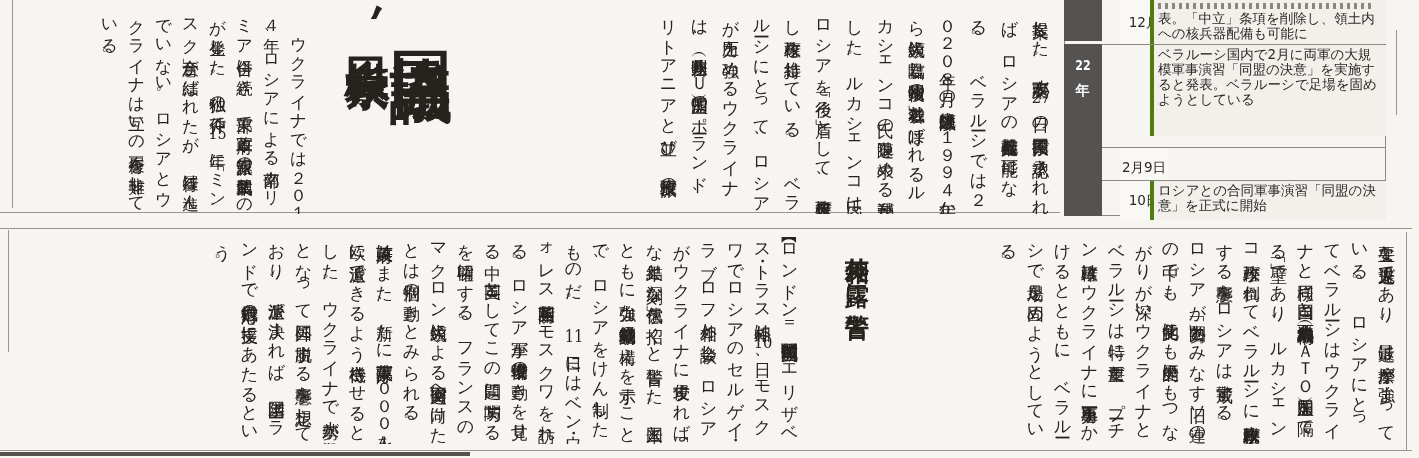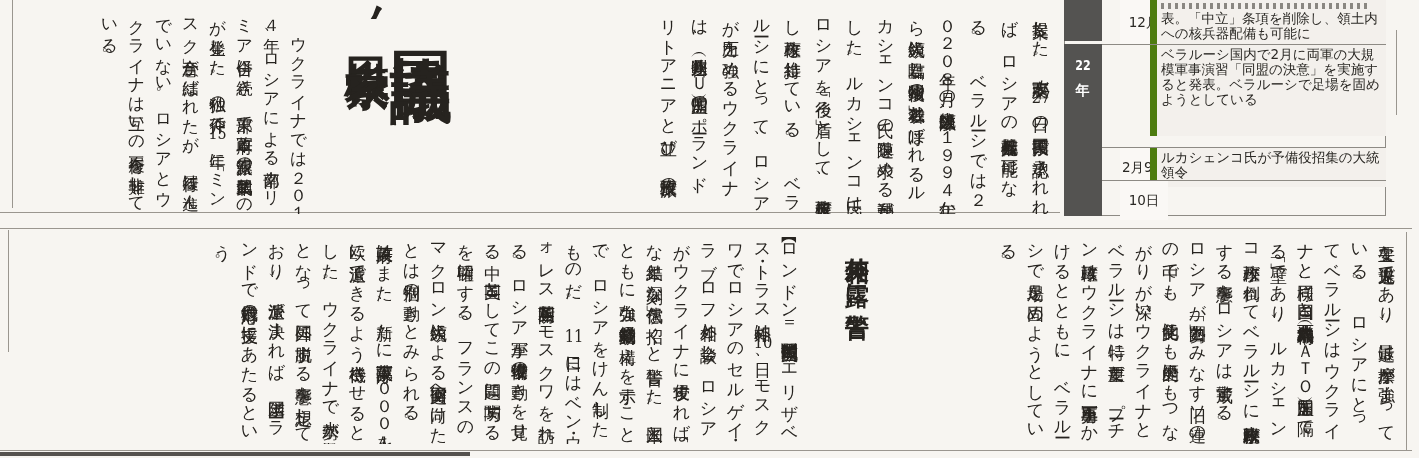--- a/index.html
+++ b/index.html
@@ -33,21 +33,21 @@
   .t-year{position:absolute;left:11px;top:58px;writing-mode:vertical-rl;text-orientation:upright;
           color:#ffffff;font-weight:700;font-size:14px;letter-spacing:1px;}
   .t-row{position:absolute;left:38px;width:284px;box-sizing:border-box;border-top:1px solid #8d8a84;}
   .t-row.r1{top:0;height:44px;border-top:none;}
   .t-row.r2{top:44px;height:92px;}
   .t-row.r3{top:147px;height:40px;}
   .t-row.r4{top:180px;height:40px;}
   .t-date{position:absolute;left:0;top:0;bottom:0;width:48px;background:#faf8f5;
           display:flex;align-items:center;justify-content:center;text-align:left;margin-left:18px;}
   .t-text{position:absolute;left:48px;top:0;bottom:0;right:0;background:#f3f0ec;
-          border-left:7px solid #4d7c0f;padding:2px 4px;box-sizing:border-box;}
+          border-left:4px solid #4d7c0f;padding:2px 4px;box-sizing:border-box;}
   .clip-strip{height:6px;width:95%;margin:1px 0 2px 0;
           background:repeating-linear-gradient(90deg,#8a8781 0 3px,transparent 3px 7px);}
 </style>
 </head>
 <body>
 
 <div class="page">
 
   <div class="rule" style="left:12px;top:0;width:1px;height:208px;"></div>
   <div class="rule" style="left:8px;top:230px;width:1px;height:122px;"></div>
@@ -79,24 +79,24 @@
       <div class="t-text">
         <div class="clip-strip"></div>
         <span>表。「中立」条項を削除し、領土内への核兵器配備も可能に</span>
       </div>
     </div>
     <div class="t-row r2">
       <div class="t-text"><span>ベラルーシ国内で2月に両軍の大規模軍事演習「同盟の決意」を実施すると発表。ベラルーシで足場を固めようとしている</span></div>
     </div>
     <div class="t-row r3">
       <div class="t-date">2月9日</div>
-      <div class="t-text"><span>ルカシェンコ氏が予備役招集の大統領令</span></div>
     </div>
     <div class="t-row r4">
       <div class="t-date">10日</div>
+      <div class="t-text"><span>ロシアとの合同軍事演習「同盟の決意」を正式に開始</span></div>
     </div>
   </div>
 
   <div class="vtext body-text bot-p1 tcy-auto">主要な退避先であり、最近は摩擦が強まっている。　ロシアにとってベラルーシはウクライナと同様、自国と北大西洋条約機構（ＮＡＴＯ）加盟国を隔てる「壁」であり、ルカシェンコ政権が倒れてベラルーシに親米欧政権が誕生する事態をロシアは警戒する。　ロシアが「勢力圏」とみなす旧ソ連の近隣国の中でも、文化的にも歴史的にもつながりが深いウクライナとベラルーシは特に重要だ。プーチン政権はウクライナに軍事圧力をかけるとともに、ベラルーシで足場を固めようとしている。</div>
   <div class="vtext subhead">英外相　露に警告</div>
   <div class="vtext body-text bot-p2 tcy-auto">【ロンドン＝尾関航也】英国のエリザベス・トラス外相は<span class="tcy">10</span>日、モスクワでロシアのセルゲイ・ラブロフ外相と会談し、ロシア軍がウクライナに侵攻すれば「重大な結果と深刻な代償」を招くと警告した。米国とともに強力な経済制裁発動の構えを示すことで、ロシアをけん制したものだ。　<span class="tcy">11</span>日にはベン・ウォレス英国防相もモスクワを訪れる。ロシア軍が侵攻準備の動きを見せる中、英国としてこの問題に関与する姿勢を明確にする。フランスのマクロン大統領による衝突回避へ向けた仲介外交とは別個の動きとみられる。　英政府はまた、新たに英軍部隊１０００人を東欧に派遣できるよう待機させると発表した。ウクライナで大勢が難民となって国外に脱出する事態を想定しており、派遣が決まれば、隣国ポーランドで危機対応の支援にあたるという。</div>
 
 </div>
 
 </body></html>

